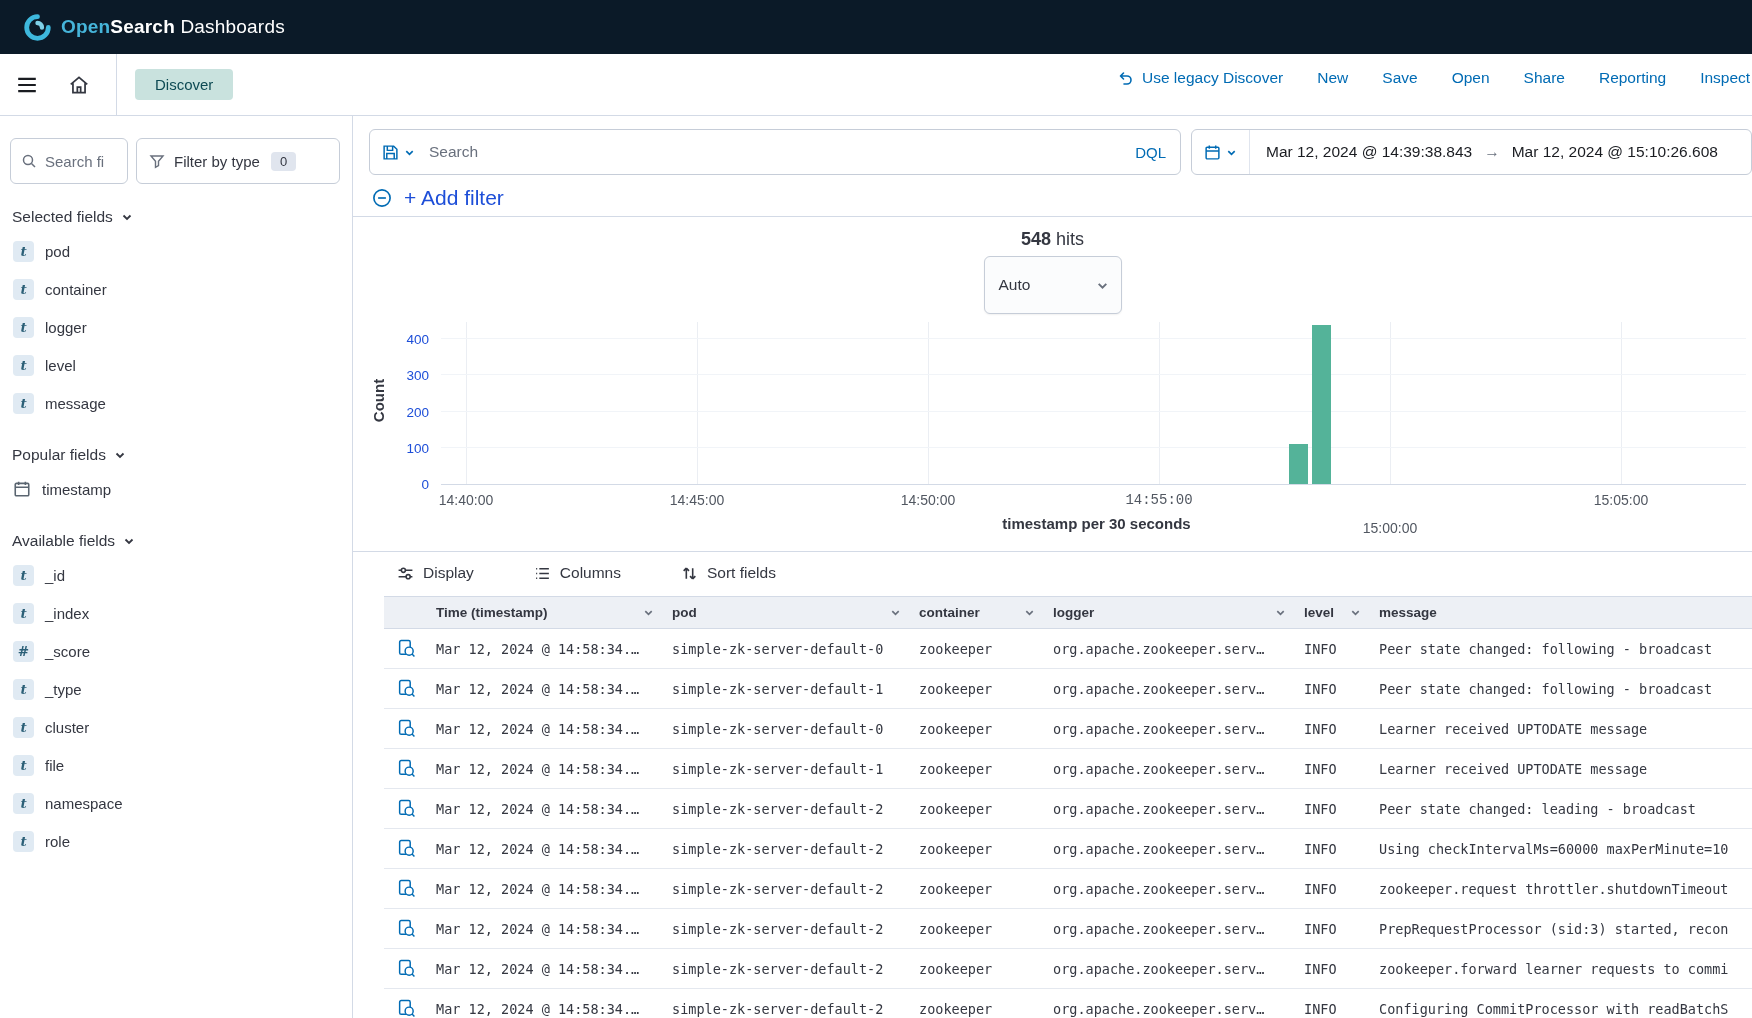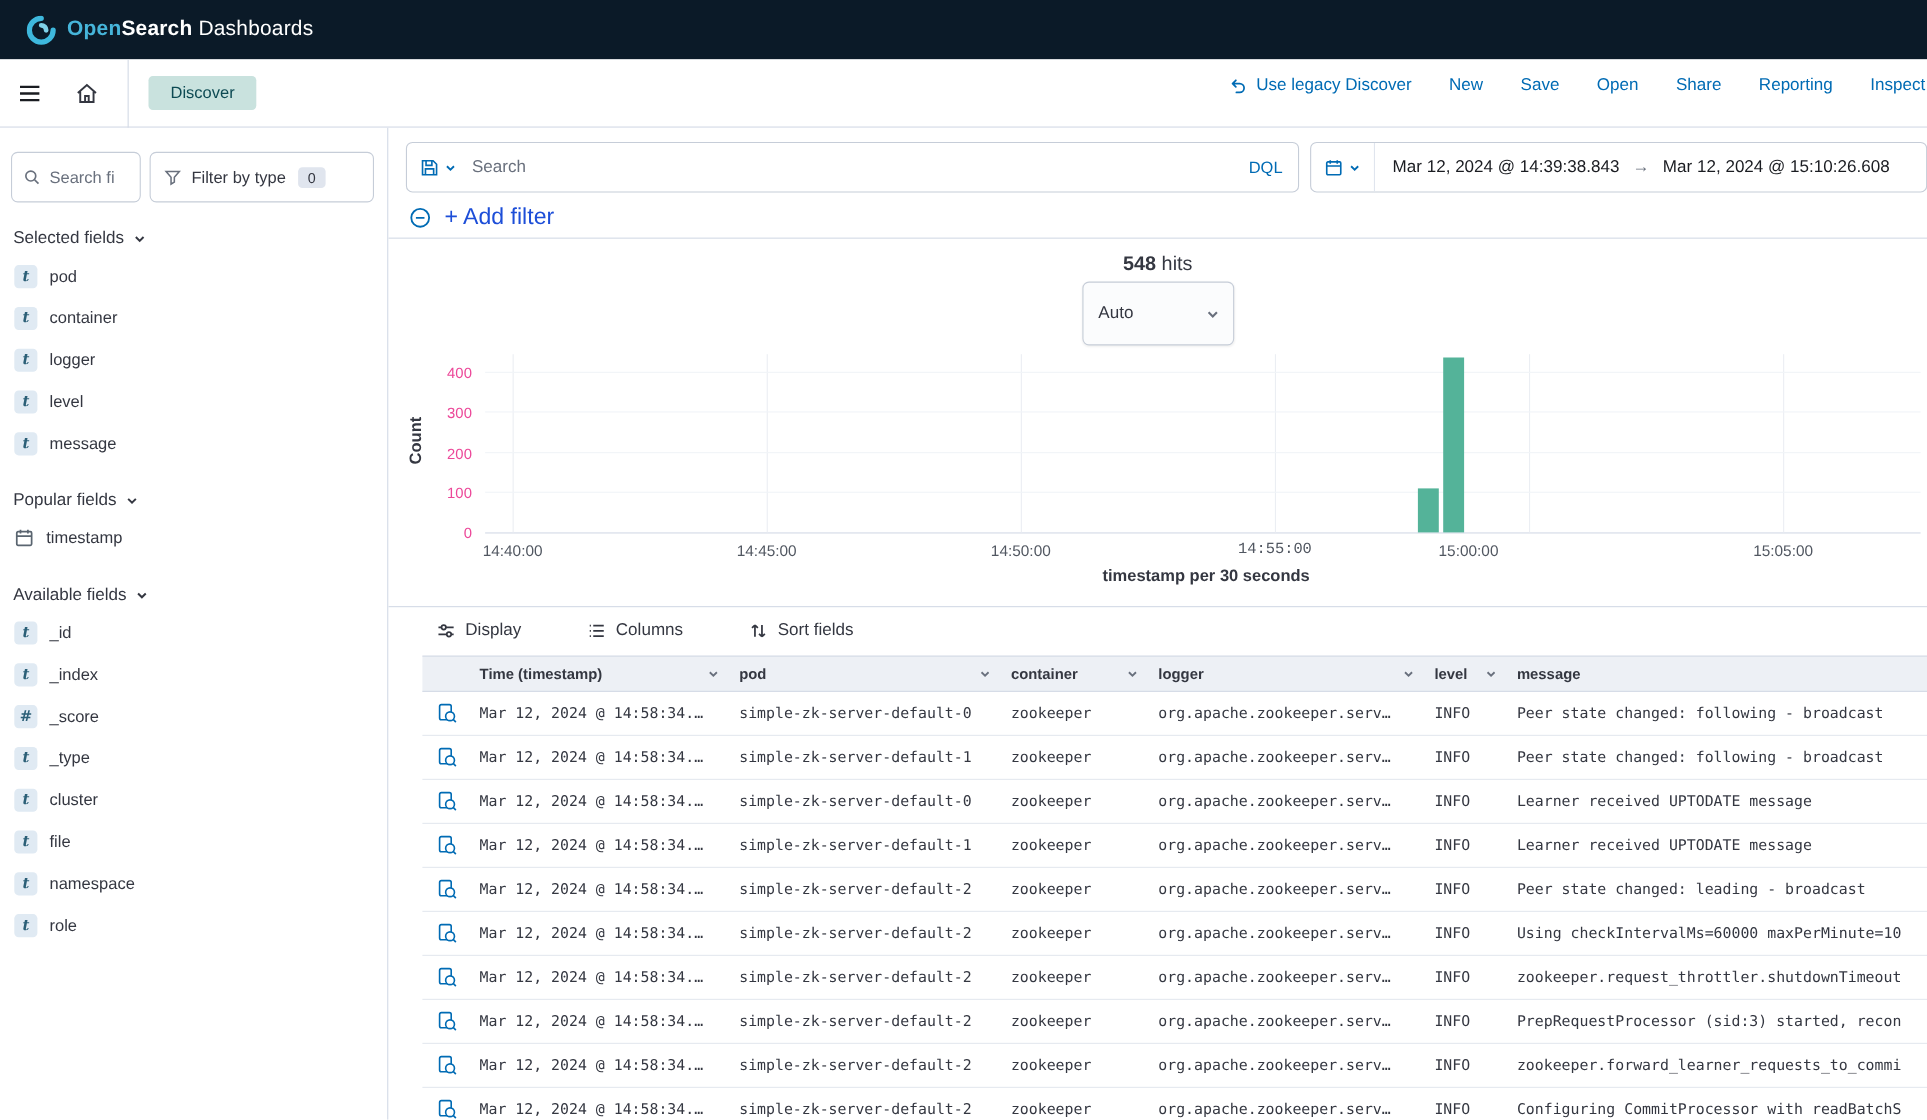--- a/index.html
+++ b/index.html
@@ -66,21 +66,21 @@
   .subtitle-row{display:flex;align-items:center;justify-content:center;gap:14px;margin-top:6px}
   .subtitle{font-size:16px}
   .interval-select{width:138px;height:58px;border:1px solid #c6cdd8;border-radius:6px;background:#fbfcfd;
     display:flex;align-items:center;justify-content:space-between;padding:0 12px 0 14px;font-size:15.5px;cursor:pointer;
     box-shadow:0 1px 2px rgba(0,0,0,.06)}
   .chart-wrap{position:relative;margin-top:8px}
   .ylabel{position:absolute;left:4px;top:70px;transform:rotate(-90deg);font-weight:bold;font-size:15px}
   #plot{position:relative;margin-left:88px;margin-right:6px;height:163px;border-bottom:1px solid #d3dae6}
   #xaxis{position:relative;margin-left:88px;height:26px}
   .xtick{position:absolute;top:7px;transform:translateX(-50%);font-size:14px;color:#515761;white-space:nowrap}
-  .ytick{position:absolute;left:-12px;transform:translateX(-100%);font-size:13.5px;color:#ec4899}
+  .ytick{position:absolute;left:-12px;transform:translateX(-100%);font-size:13.5px;color:#1d4ed8}
   .vgrid{position:absolute;top:0;bottom:0;width:1px;background:#ebeef3}
   .hgrid{position:absolute;left:0;right:0;height:1px;background:#f1f4f8}
   .bar{position:absolute;bottom:0;width:19px}
   .xlabel{margin-left:88px;text-align:center;font-weight:bold;font-size:15px;margin-top:4px;height:20px}
 
   
   .table-section{margin-top:16px;border-top:1px solid #d3dae6}
   .controls{display:flex;gap:60px;padding:12px 0 10px 44px}
   .control{display:flex;align-items:center;gap:9px;font-size:15.5px;cursor:pointer}
   .grid{margin-left:31px;margin-top:4px}
@@ -346,21 +346,21 @@
             <div class="hgrid" style="bottom: 144.889px;"></div>
             <div class="ytick" style="bottom: 136.889px;">400</div>
             <div class="bar" style="left: 847.6px; height: 39.8444px; background: rgb(84, 179, 153);"></div>
             <div class="bar" style="left: 870.7px; height: 158.653px; background: rgb(84, 179, 153);"></div>
           </div>
         <div id="xaxis">
             <div class="xtick" style="left: 25px;">14:40:00</div>
             <div class="xtick" style="left: 256px;">14:45:00</div>
             <div class="xtick" style="left: 487px;">14:50:00</div>
             <div class="xtick" style="left: 718px; font-family: Liberation Mono, monospace;">14:55:00</div>
-            <div class="xtick" style="left: 894px;">15:00:00</div>
+            <div class="xtick" style="left: 949px; margin-top: 28px;">15:00:00</div>
             <div class="xtick" style="left: 1180px;">15:05:00</div>
           </div>
         <div class="xlabel">timestamp per 30 seconds</div>
       </div>
     </div>
 
     <div class="table-section">
       <div class="controls">
         <div class="control">
           <span class="icon">

